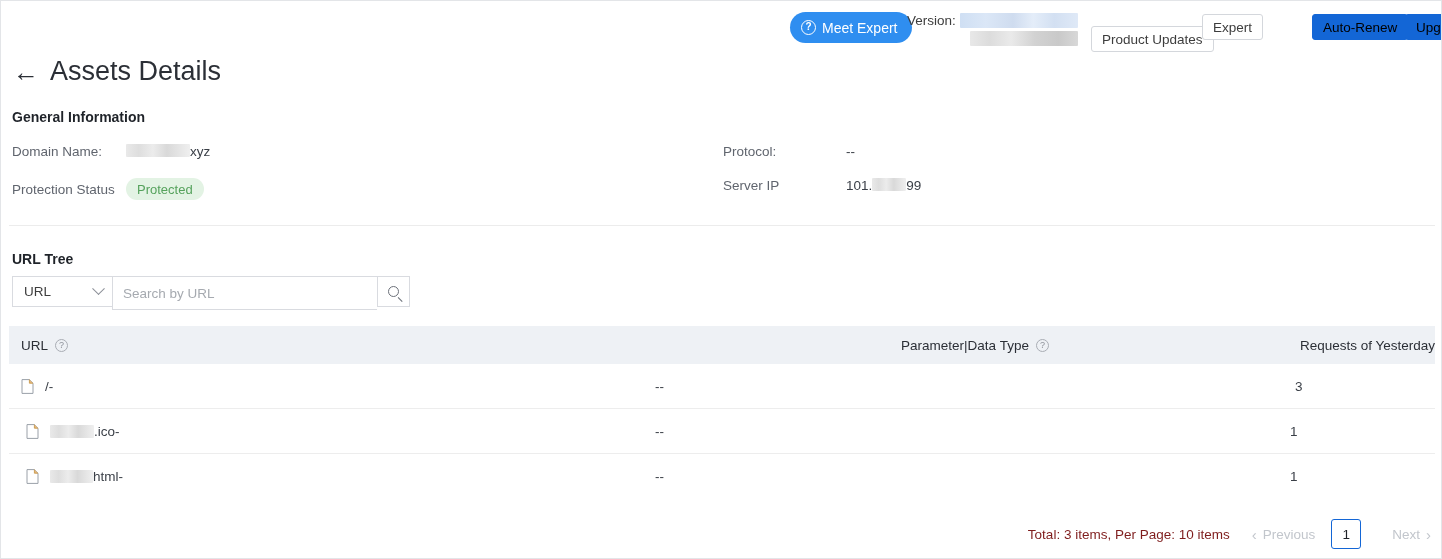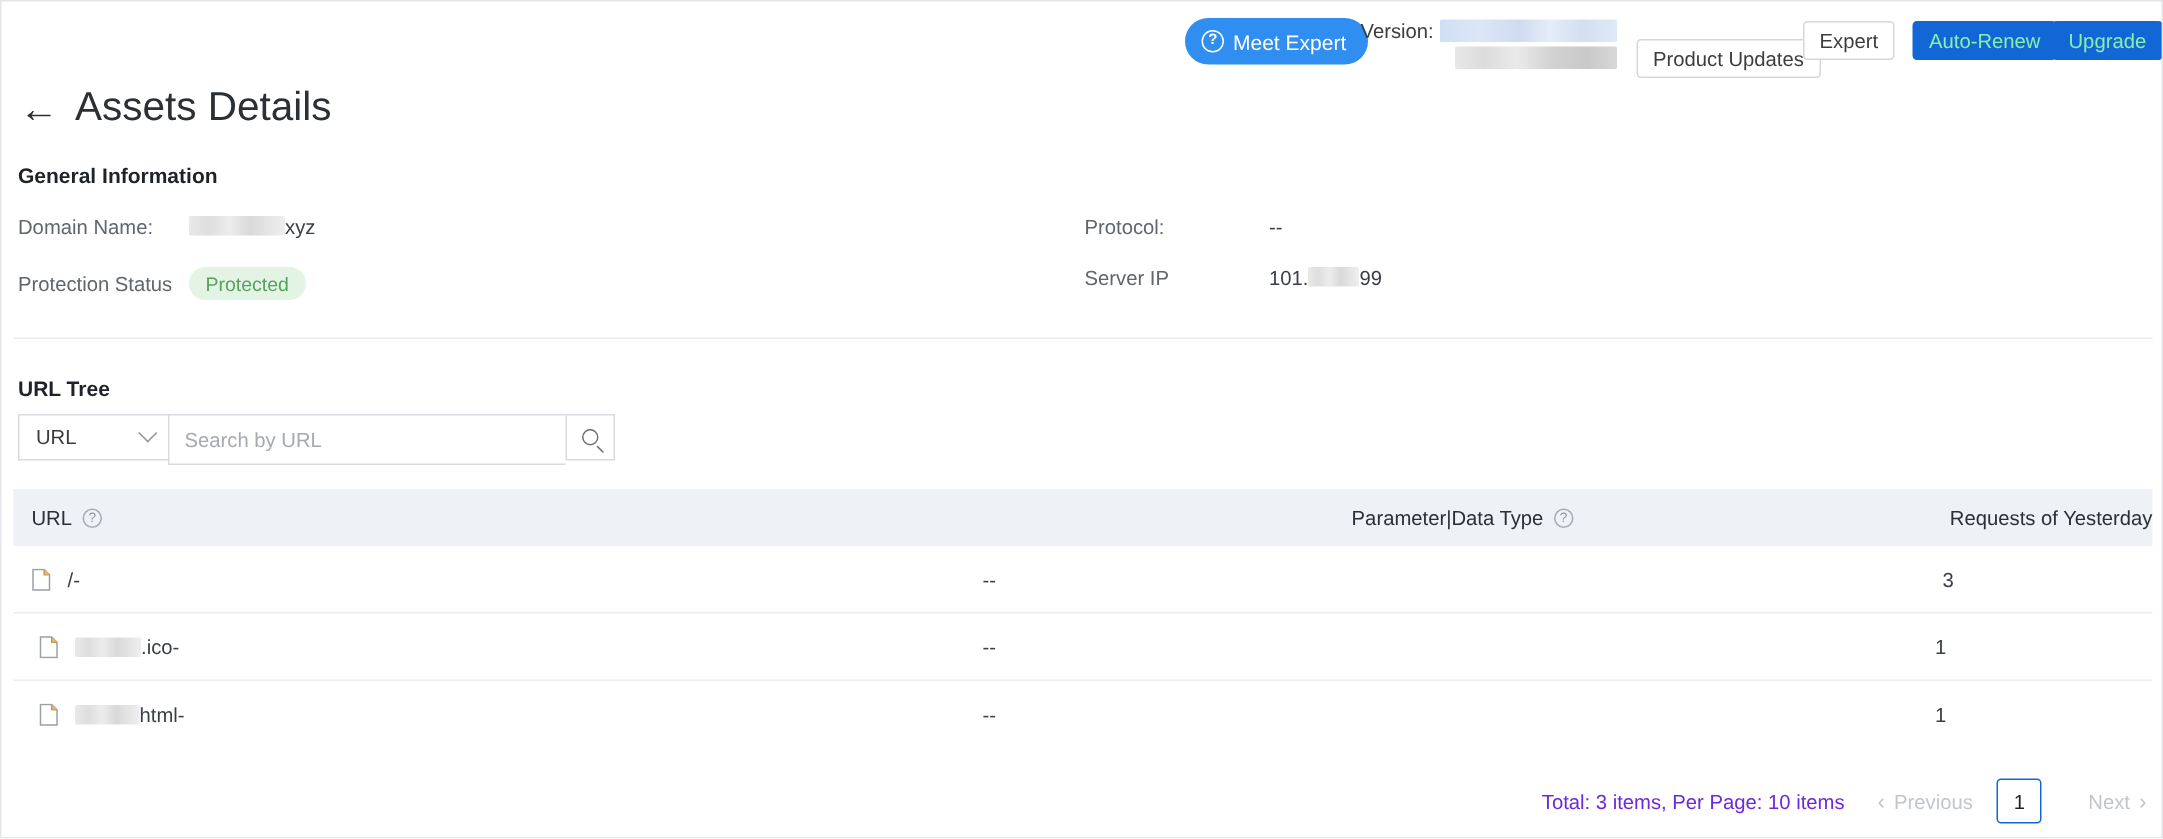--- a/index.html
+++ b/index.html
@@ -60,21 +60,21 @@
   .redact-bar.v2 { width:108px; margin-left:10px;
     background:linear-gradient(90deg,#e8e8e8 0%,#dcdcdc 18%,#eaeaea 38%,#d2d2d2 60%,#c9c9c9 82%,#d8d8d8 100%); }
 
   .btn {
     height:26px; border-radius:3px;
     font-size:13.5px; font-family:"Liberation Sans", sans-serif;
     display:inline-flex; align-items:center; justify-content:center;
     cursor:pointer; white-space:nowrap; padding:0 10px;
   }
   .btn.ghost { background:#fff; border:1px solid #d4d7dc; color:#3d3d3d; }
-  .btn.primary { background:#1366d6; border:1px solid #1366d6; color:#86efac; }
+  .btn.primary { background:#1366d6; border:1px solid #1366d6; color:#000000;margin-left:37px; }
 
   .btn-product-updates { position:absolute; left:1090px; top:13px; }
   .btn-renew  { position:absolute; left:1201px; top:13px; }
   .btn-auto   { position:absolute; left:1274px; top:13px; }
   .btn-upgrade{ position:absolute; left:1367px; top:13px; }
 
   .badge {
     position:absolute; right:-8px; top:-9px;
     min-width:17px; height:17px; padding:0 4px;
     background:#f0483e; color:#fff;
@@ -192,21 +192,21 @@
   .url-text { color:#3a3f47; white-space:nowrap; display:flex; align-items:center; }
 
   .dash { color:#3a3f47; }
 
   
   .pagination {
     position:absolute; left:0; top:508px; width:1442px; height:50px;
     display:flex; align-items:center; justify-content:flex-end;
     padding-right:12px; gap:0; font-size:13.5px;
   }
-  .pg-total { color:#6d28d9; margin-right:22px; }
+  .pg-total { color:#7f1d1d; margin-right:22px; }
   .pg-btn {
     display:inline-flex; align-items:center; gap:6px;
     color:#c2c6cc; cursor:pointer; user-select:none;
   }
   .pg-prev { margin-right:16px; }
   .pg-next { margin-left:31px; }
   .pg-arrow { font-size:15px; line-height:1; color:#c2c6cc; }
   .pg-page {
     width:30px; height:30px; border:1px solid #1366d6; border-radius:3px;
     display:inline-flex; align-items:center; justify-content:center;

